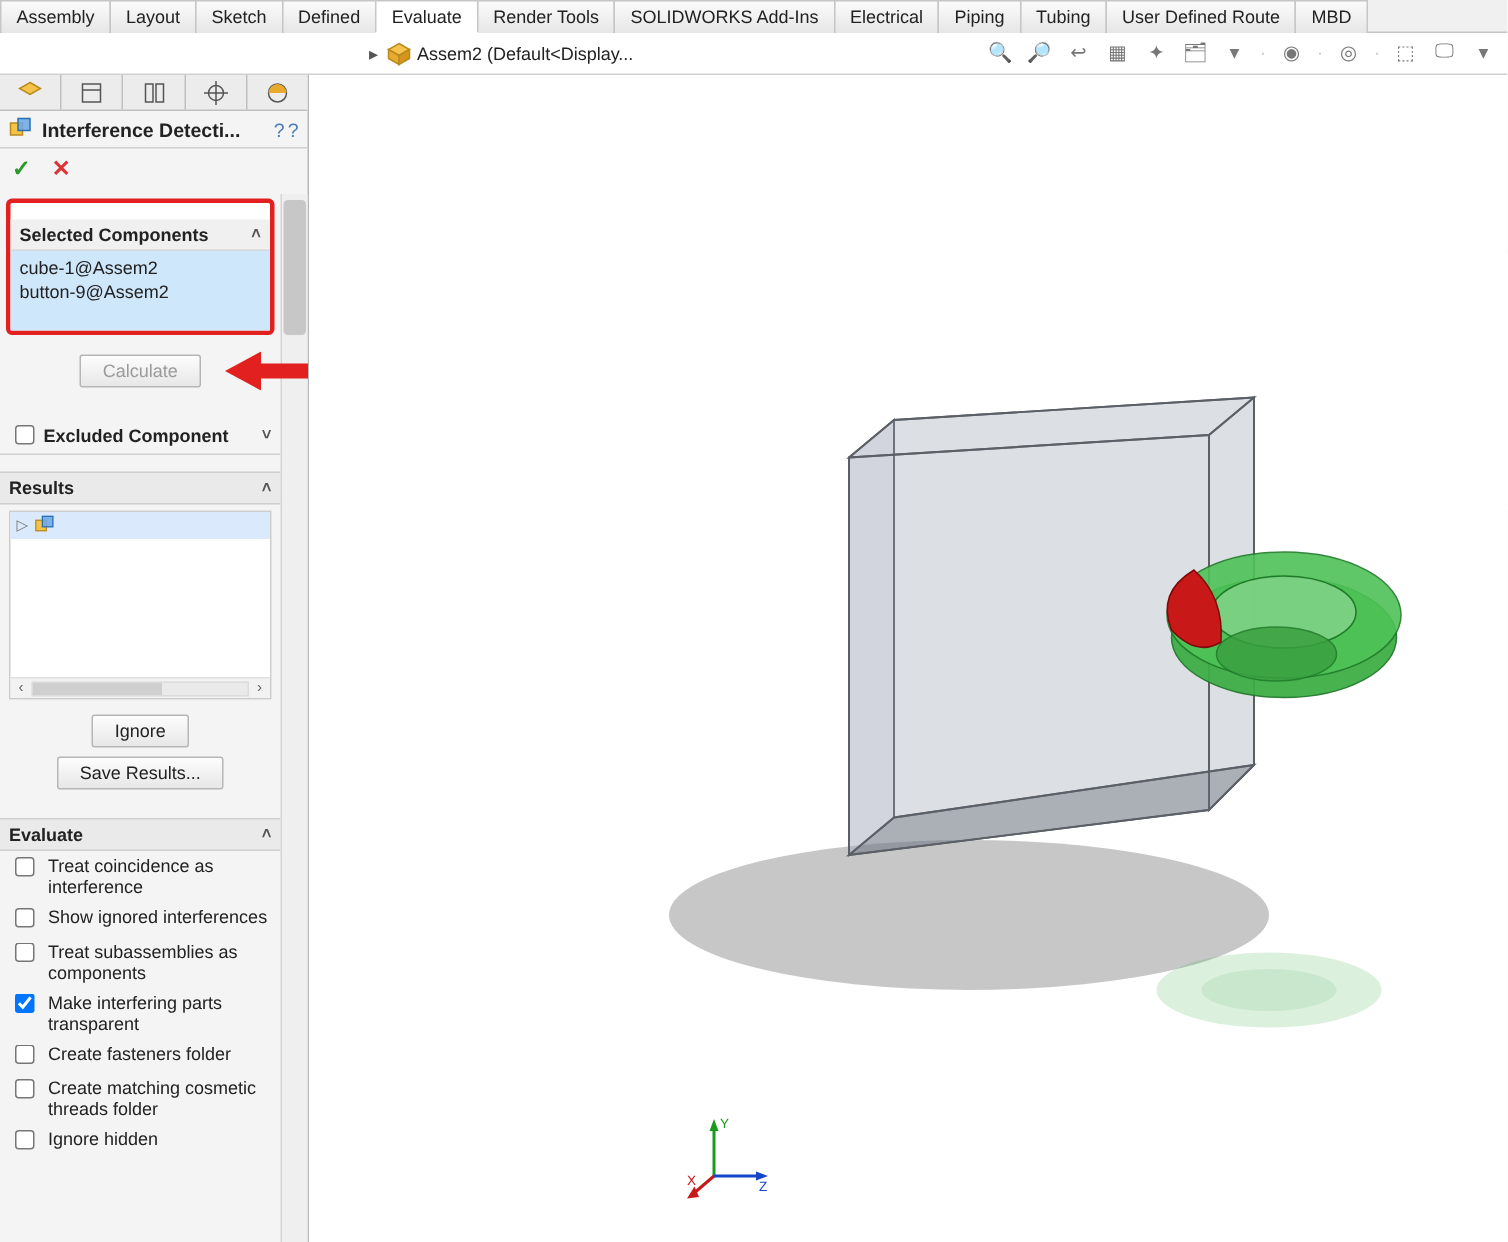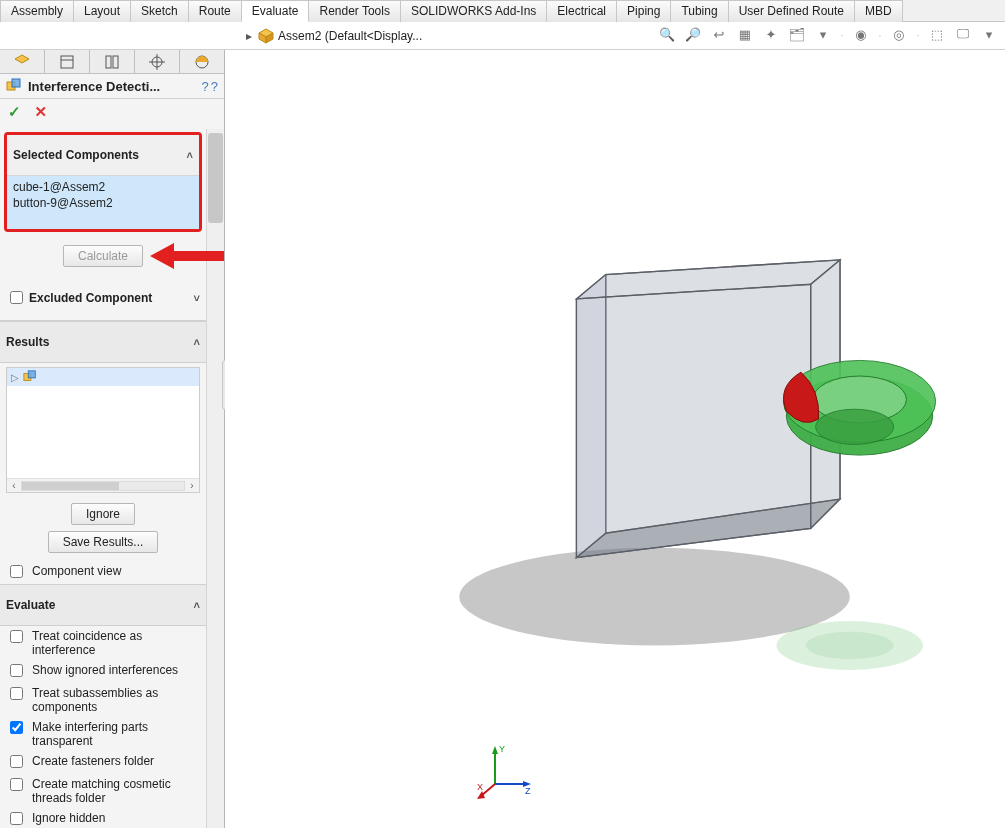--- a/index.html
+++ b/index.html
@@ -10,36 +10,36 @@
   .ribbon-tab.active { background:#fff; border-bottom:1px solid #fff; position:relative; z-index:2;}
   
   .doc-row { display:flex; align-items:center; height:28px; border-bottom:1px solid #d0d0d0; background:#ffffff; position:relative;}
   .doc-row .bc-arrow { margin-left:240px; color:#555; padding:0 6px;}
   .doc-row .doc-name { display:flex; align-items:center; gap:4px;}
   .doc-row .right-tools { position:absolute; right:6px; top:2px; display:flex; gap:6px; align-items:center;}
   .tool-btn { width:20px; height:20px; display:flex; align-items:center; justify-content:center; color:#777; font-size:13px;}
   .tool-btn.sep { color:#ccc; width:6px;}
   
   .main { display:flex; height:calc(828px - 22px - 28px);}
-  .sidebar { width:225px; border-right:1px solid #b7b7b7; background:#f4f4f4; display:flex; flex-direction:column; position:relative;}
+  .sidebar { width:206px; border-right:1px solid #b7b7b7; background:#f4f4f4; display:flex; flex-direction:column; position:relative;}
   .sidebar-tabs { display:flex; height:24px; border-bottom:1px solid #c0c0c0; background:#ececec;}
   .stab { flex:1; display:flex; align-items:center; justify-content:center; border-right:1px solid #c0c0c0;}
   .stab:last-child { border-right:none;}
   .stab svg { width:16px; height:16px;}
   .panel-title-row { display:flex; align-items:center; gap:6px; padding:4px 6px; border-bottom:1px solid #d0d0d0;}
   .panel-title-row .ttl { font-weight:600; font-size:13px; flex:1; white-space:nowrap; overflow:hidden; text-overflow:ellipsis;}
   .help-icons { display:flex; gap:2px;}
   .help-icons span { font-size:13px; color:#4a7ab8;}
   .confirm-row { display:flex; gap:14px; padding:4px 8px 8px 8px; font-size:15px;}
   .confirm-row .ok { color:#2a9a2a; font-weight:bold;}
   .confirm-row .cancel { color:#d33; font-weight:bold;}
   .scroll-area { overflow-y:auto; flex:1; position:relative;}
   .scroller-gutter { position:absolute; top:0; right:0; width:18px; height:100%; background:#efefef; border-left:1px solid #d5d5d5;}
   .scroller-thumb { position:absolute; right:1px; top:4px; width:15px; height:90px; background:#c7c7c7; border-radius:3px;}
-  .section-head { display:flex; align-items:center; padding:13px 6px; font-weight:600; font-size:12px; background:#eaeaea; border-top:1px solid #d0d0d0; border-bottom:1px solid #d0d0d0;}
+  .section-head { display:flex; align-items:center; padding:3px 6px; font-weight:600; font-size:12px; background:#eaeaea; border-top:1px solid #d0d0d0; border-bottom:1px solid #d0d0d0;margin-top:11px;}
   .section-head .chev { margin-left:auto; color:#555; font-size:11px;}
   .callout { border:3px solid #e22020; border-radius:4px; margin:3px 4px; background:#fff;}
   .callout .section-head { background:#f0f0f0; border:none; border-bottom:1px solid #d6d6d6;}
   .sel-list { margin:0; padding:3px 6px 18px 6px; background:#cfe7fb; font-size:12px; line-height:16px; min-height:46px;}
   .calc-wrap { text-align:center; padding:10px 0 8px 0; position:relative;}
   .btn { display:inline-block; padding:3px 14px; border:1px solid #b6b6b6; background:linear-gradient(#fdfdfd,#e7e7e7); font-size:12px; border-radius:2px;}
   .btn.disabled { color:#9a9a9a;}
   .arrow-annot { position:absolute; left:150px; top:8px; width:90px; height:26px; pointer-events:none;}
   .check-row { display:flex; align-items:flex-start; gap:6px; padding:3px 6px; font-size:12px;}
   .check-row input { margin-top:1px;}
@@ -59,21 +59,21 @@
   .triad { position:absolute; left:250px; bottom:26px;}
   .cube-icon { width:16px; height:16px; display:inline-block;}
 </style>
 </head>
 <body>
 
 <div class="ribbon-tabs" id="ribbon-tabs">
     <div class="ribbon-tab">Assembly</div>
     <div class="ribbon-tab">Layout</div>
     <div class="ribbon-tab">Sketch</div>
-    <div class="ribbon-tab">Route</div>
+    <div class="ribbon-tab">Defined</div>
     <div class="ribbon-tab active">Evaluate</div>
     <div class="ribbon-tab">Render Tools</div>
     <div class="ribbon-tab">SOLIDWORKS Add-Ins</div>
     <div class="ribbon-tab">Electrical</div>
     <div class="ribbon-tab">Piping</div>
     <div class="ribbon-tab">Tubing</div>
     <div class="ribbon-tab">User Defined Route</div>
     <div class="ribbon-tab">MBD</div>
   </div>
 
@@ -211,24 +211,20 @@
               </div>
           <span class="hr">›</span>
         </div>
       </div>
 
       <div class="btn-stack">
         <span class="btn">Ignore</span>
         <span class="btn">Save Results...</span>
       </div>
 
-      <label class="check-row">
-        <input type="checkbox" style="">
-        <span>Component view</span>
-      </label>
 
       <div class="section-head opt-group">
         <span>Evaluate</span>
         <span class="chev">˄</span>
       </div>
       <div id="options-list">
             <label class="check-row">
               <input type="checkbox" style="">
               <span>Treat coincidence as interference</span>
             </label>

